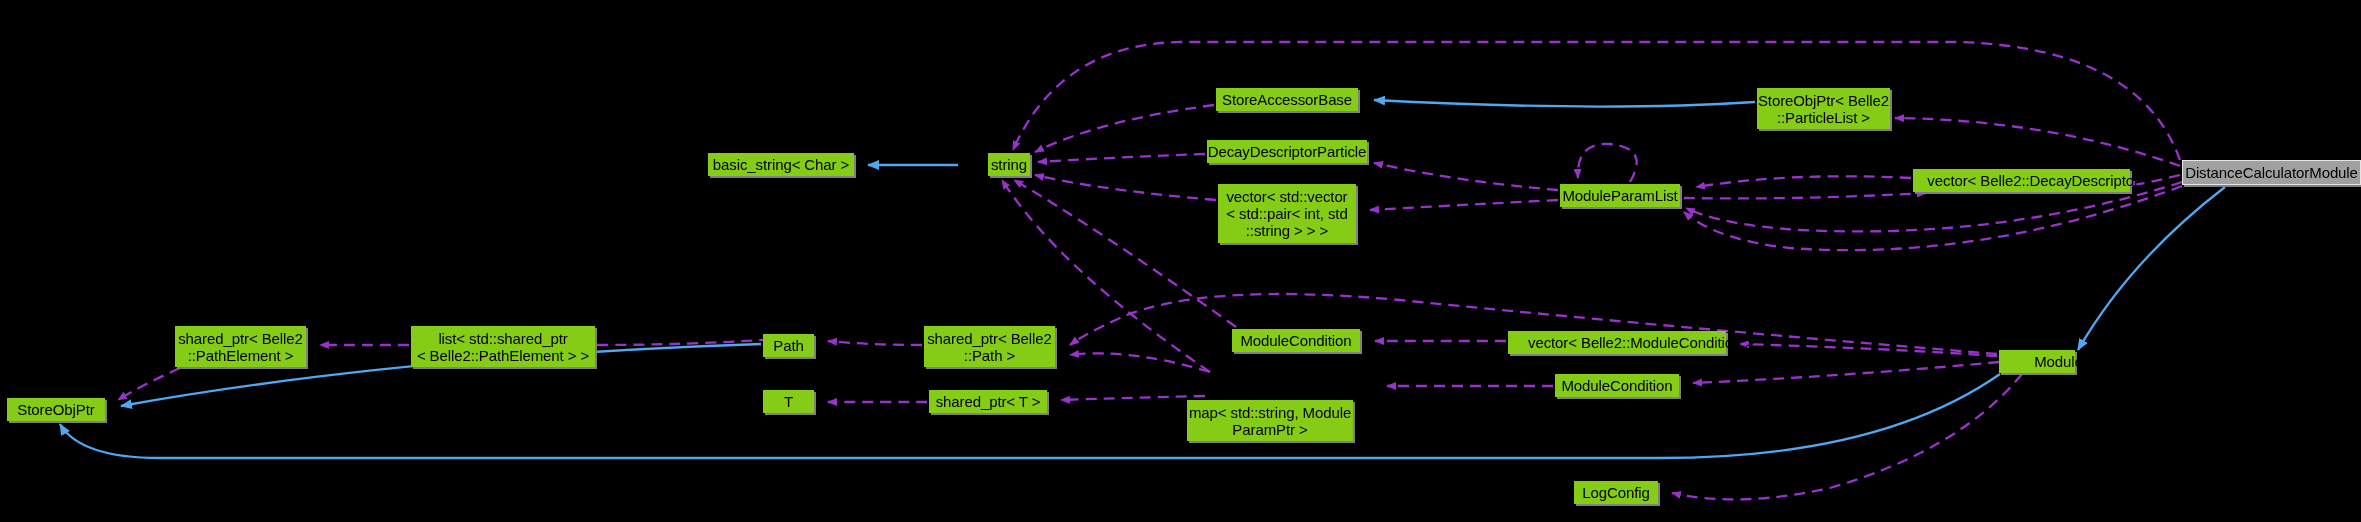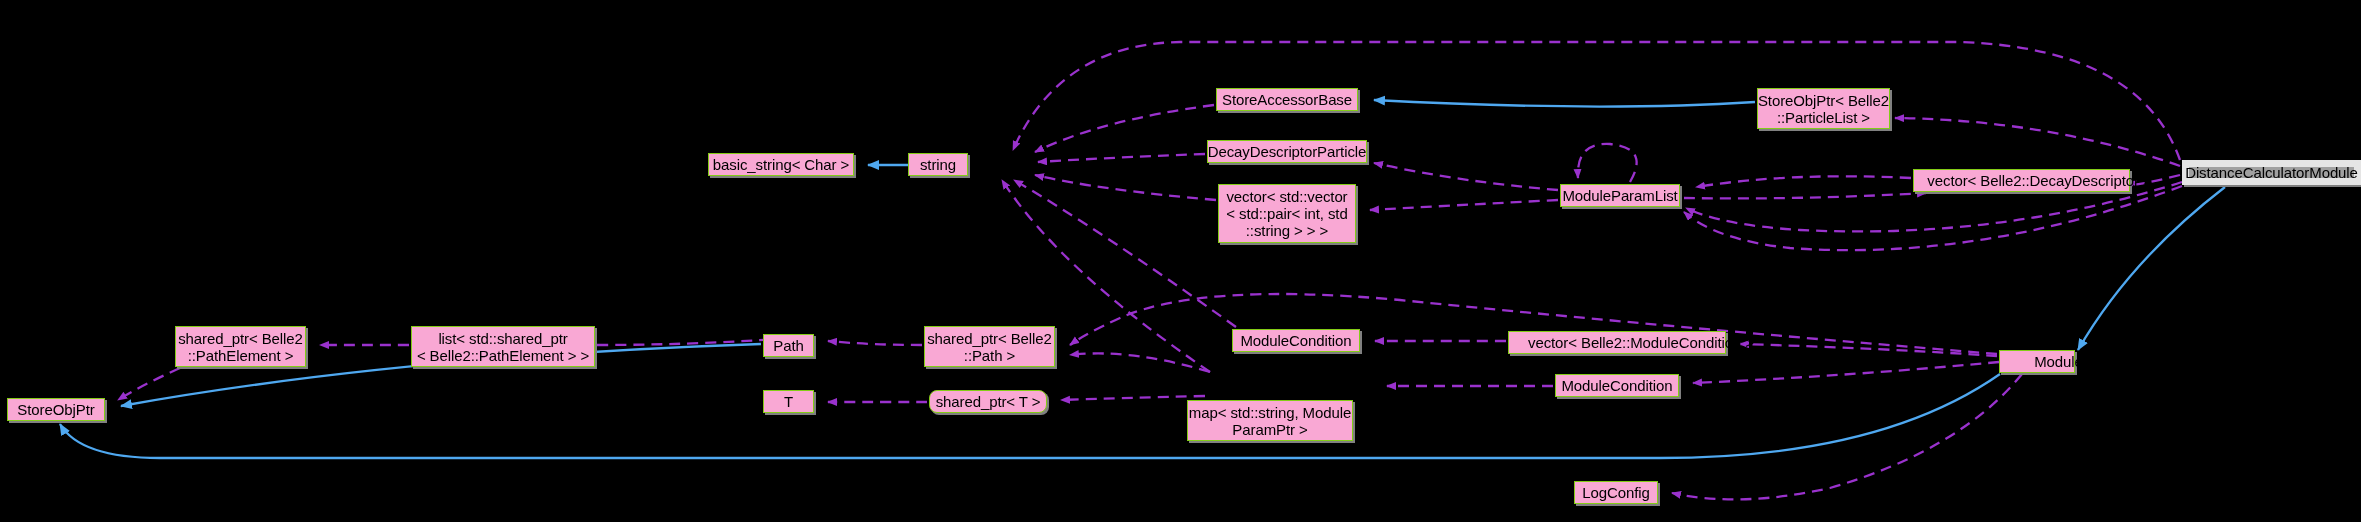--- a/index.html
+++ b/index.html
@@ -19,37 +19,37 @@
     position: absolute;
     left: 0;
     top: 0;
     width: 2361px;
     height: 522px;
     pointer-events: none;
   }
   .node {
     position: absolute;
     box-sizing: border-box;
-    background: #f9a8d4;
-    border: 1px solid #84cc16;
+    background: #84cc16;
+    border: 3px solid #84cc16;
     box-shadow: 2px 2px 0 0 #808080;
     color: #000000;
     font-size: 15px;
     line-height: 17px;
     text-align: center;
     display: flex;
     align-items: center;
     justify-content: center;
     white-space: pre;
     letter-spacing: -0.1px;
     z-index: 5;
   }
   .node.current {
     background: #a0a0a0;
-    border: 7px solid #e5e5e5;
+    border: 1px solid #e5e5e5;
   }
 </style>
 </head>
 <body>
 
 <div id="canvas">
 
   <svg id="edges" viewBox="0 0 2361 522" xmlns="http://www.w3.org/2000/svg">
     <defs>
       <marker id="arrP" markerWidth="11" markerHeight="11" refX="9" refY="4" orient="auto" markerUnits="userSpaceOnUse">
@@ -101,21 +101,21 @@
       <path d="M1205,396 Q1120,398 1061,400"></path>
       <path d="M1553,386 Q1470,386 1387,386"></path>
       <path d="M1999,362 Q1850,376 1693,383"></path>
 
       <path d="M2022,374 Q1960,450 1830,488 Q1740,508 1672,493"></path>
     </g>
   </svg>
 
   <div class="node" style="left:708px;top:153px;width:146px;height:23px;">basic_string&lt; Char &gt;</div>
 
-  <div class="node" style="left:908px;top:153px;width:60px;height:23px;">string</div>
+  <div class="node" style="left:988px;top:153px;width:42px;height:23px;">string</div>
 
   <div class="node" style="left:1216px;top:88px;width:142px;height:23px;">StoreAccessorBase</div>
 
   <div class="node" style="left:1757px;top:88px;width:133px;height:41px;">StoreObjPtr&lt; Belle2
 ::ParticleList &gt;</div>
 
   <div class="node" style="left:1207px;top:140px;width:160px;height:23px;">DecayDescriptorParticle</div>
 
   <div class="node" style="left:1218px;top:184px;width:138px;height:59px;">vector&lt; std::vector
 &lt; std::pair&lt; int, std
@@ -139,21 +139,21 @@
 
   <div class="node" style="left:924px;top:326px;width:131px;height:41px;">shared_ptr&lt; Belle2
 ::Path &gt;</div>
 
   <div class="node" style="left:1232px;top:329px;width:128px;height:23px;">ModuleCondition</div>
 
   <div class="node" style="left:1508px;top:331px;width:218px;height:23px;padding-left:48px;">vector&lt; Belle2::ModuleCondition &gt;</div>
 
   <div class="node" style="left:763px;top:390px;width:51px;height:23px;">T</div>
 
-  <div class="node" style="left:929px;top:390px;width:118px;height:23px;border-radius:8px;">shared_ptr&lt; T &gt;</div>
+  <div class="node" style="left:929px;top:390px;width:118px;height:23px;">shared_ptr&lt; T &gt;</div>
 
   <div class="node" style="left:1187px;top:372px;width:166px;height:41px;margin-top:28px;">map&lt; std::string, Module
 ParamPtr &gt;</div>
 
   <div class="node" style="left:1555px;top:374px;width:124px;height:23px;">ModuleCondition</div>
 
   <div class="node" style="left:1999px;top:350px;width:76px;height:23px;padding-left:43px;">Module</div>
 
   <div class="node" style="left:1574px;top:481px;width:84px;height:23px;">LogConfig</div>
 

